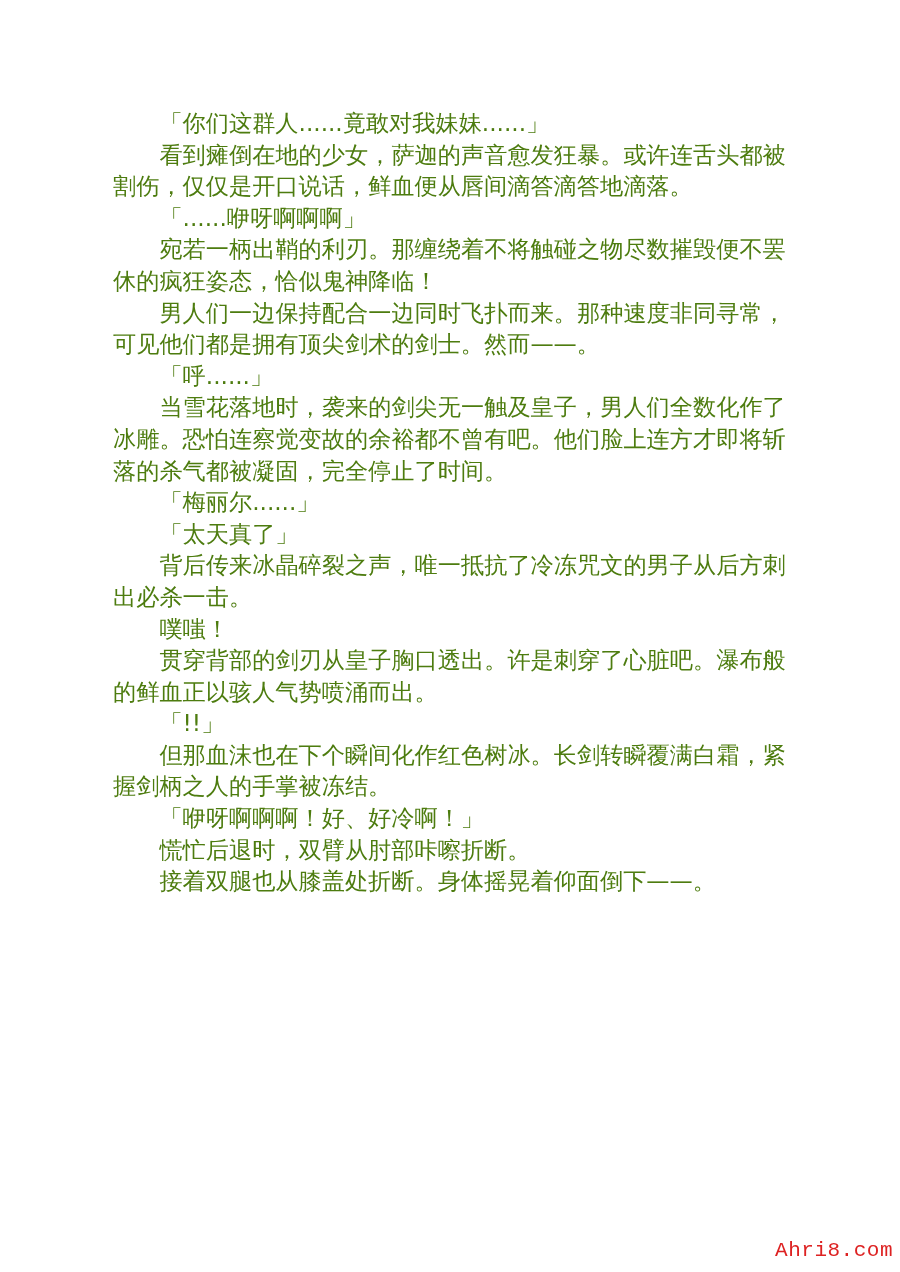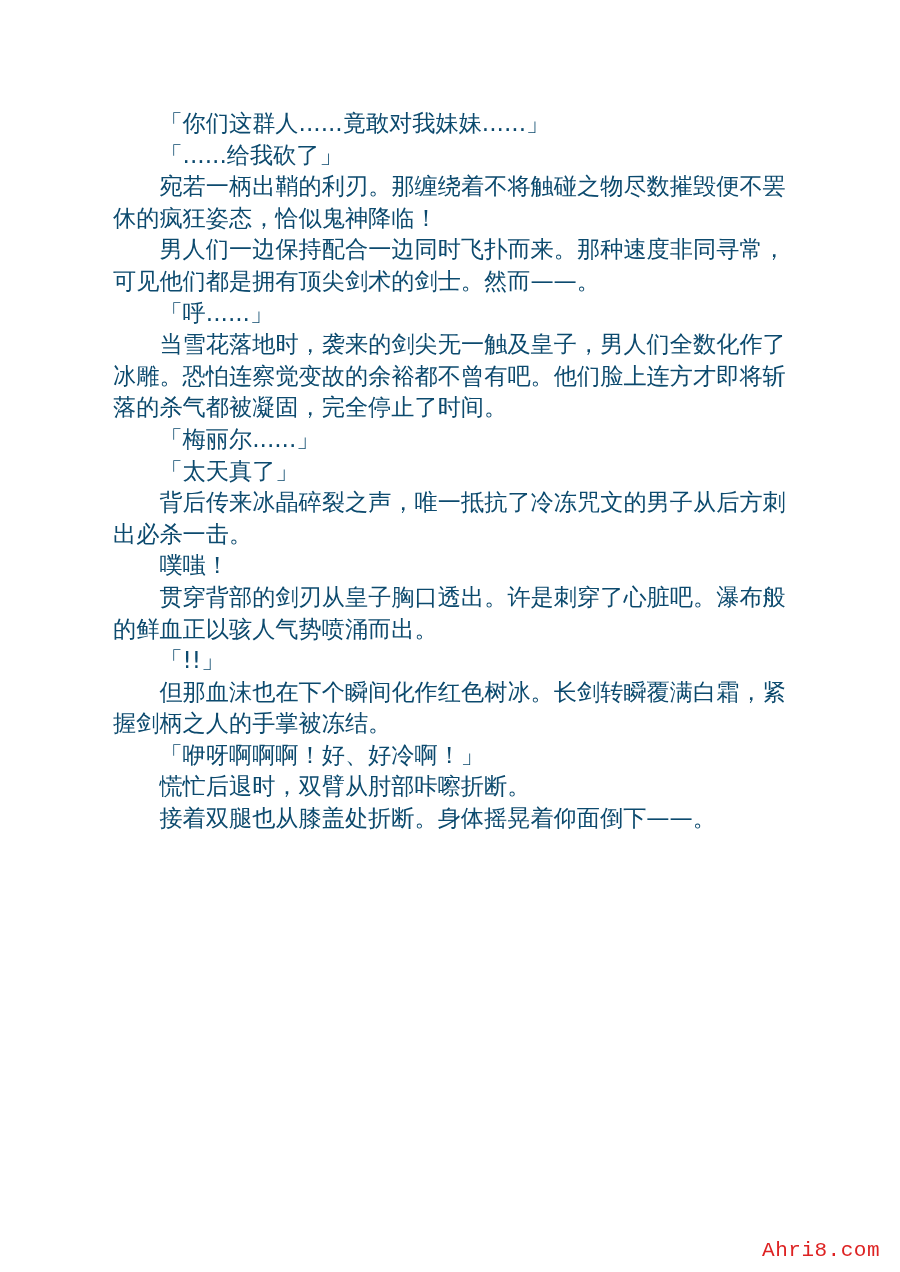--- a/index.html
+++ b/index.html
@@ -26,35 +26,36 @@
     text-align: justify;
     letter-spacing: 0;
   }
   .content p {
     margin: 0;
     padding: 0;
     text-indent: 2em;
   }
   .watermark {
     position: absolute;
-    right: 20px;
+    right: 7px;
     bottom: 10px;
     font-family: "Liberation Mono", monospace;
     font-size: 21px;
     letter-spacing: 0.5px;
   }
 </style>
 </head>
 <body>
 
 <div class="page">
 
-  <div class="content" style="color: #0c4a6e;">
+  <div class="content" style="color: #4d7c0f;">
     <p>「你们这群人......竟敢对我妹妹......」</p>
-    <p>「......给我砍了」</p>
+    <p>看到瘫倒在地的少女，萨迦的声音愈发狂暴。或许连舌头都被割伤，仅仅是开口说话，鲜血便从唇间滴答滴答地滴落。</p>
+    <p>「......咿呀啊啊啊」</p>
     <p>宛若一柄出鞘的利刃。那缠绕着不将触碰之物尽数摧毁便不罢休的疯狂姿态，恰似鬼神降临！</p>
     <p>男人们一边保持配合一边同时飞扑而来。那种速度非同寻常，可见他们都是拥有顶尖剑术的剑士。然而——。</p>
     <p>「呼......」</p>
     <p>当雪花落地时，袭来的剑尖无一触及皇子，男人们全数化作了冰雕。恐怕连察觉变故的余裕都不曾有吧。他们脸上连方才即将斩落的杀气都被凝固，完全停止了时间。</p>
     <p>「梅丽尔......」</p>
     <p>「太天真了」</p>
     <p>背后传来冰晶碎裂之声，唯一抵抗了冷冻咒文的男子从后方刺出必杀一击。</p>
     <p>噗嗤！</p>
     <p>贯穿背部的剑刃从皇子胸口透出。许是刺穿了心脏吧。瀑布般的鲜血正以骇人气势喷涌而出。</p>
     <p>「!!」</p>

